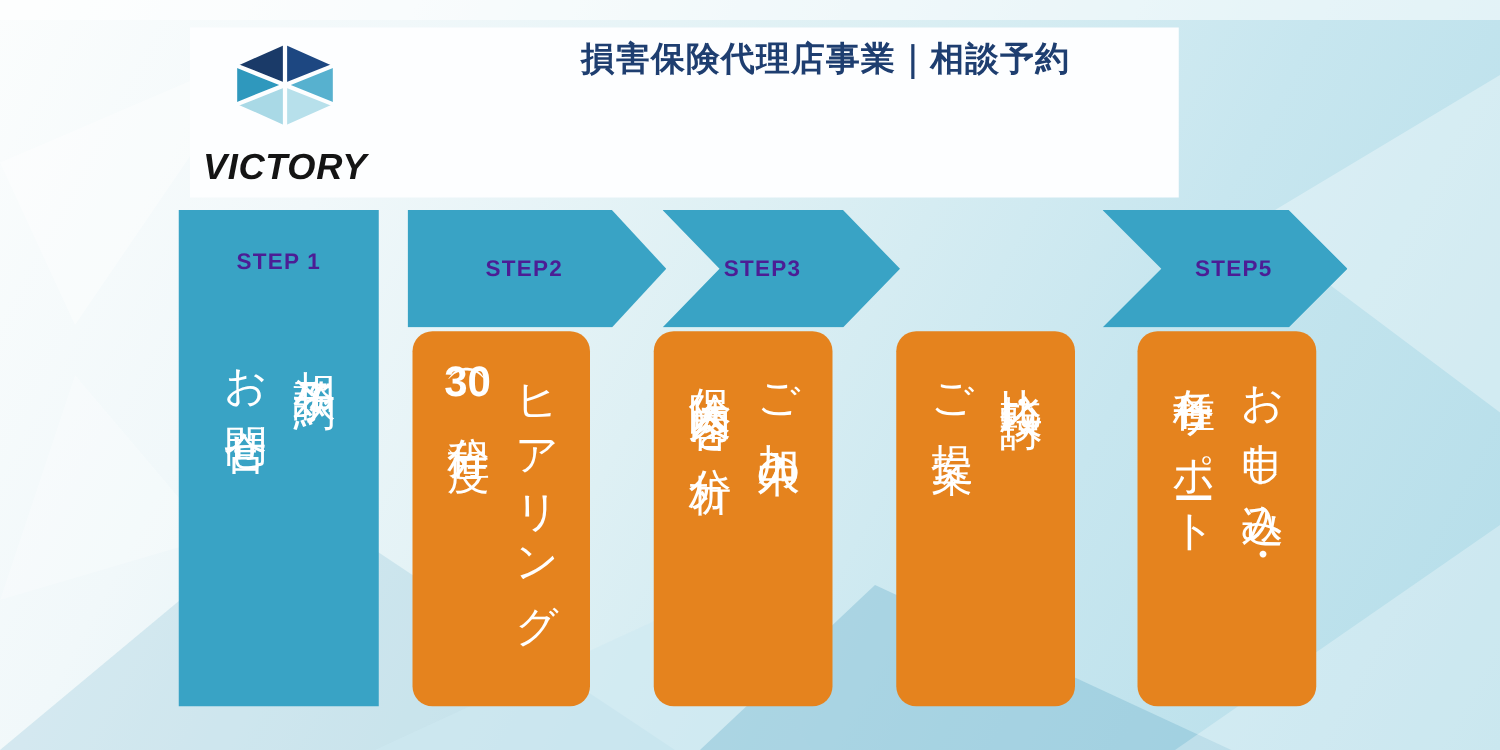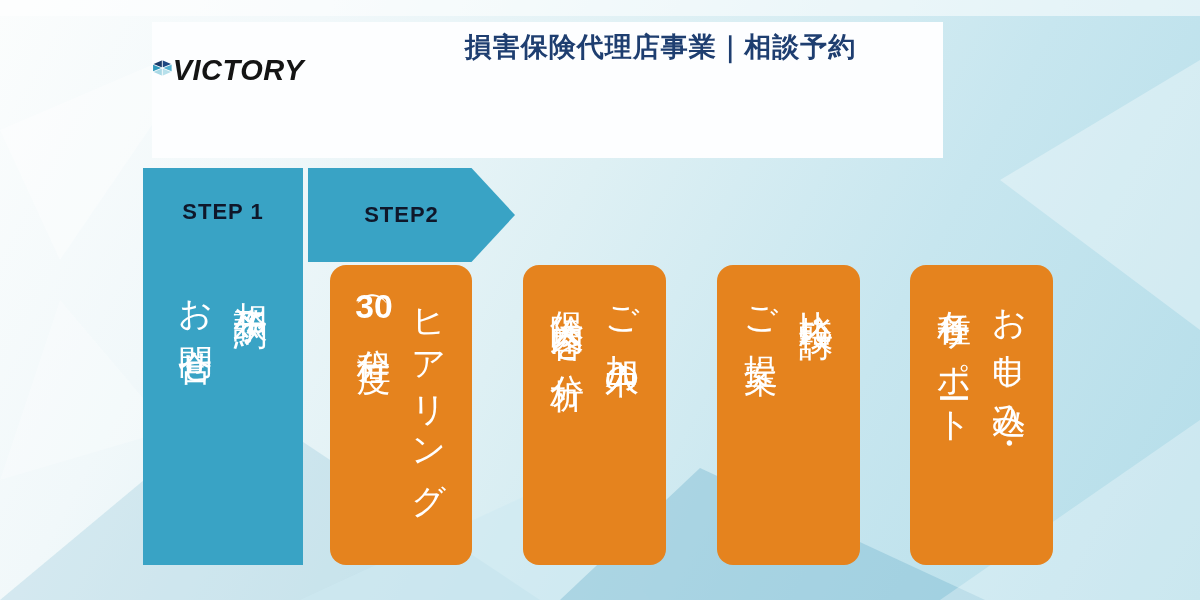--- a/index.html
+++ b/index.html
@@ -5,35 +5,35 @@
   html,body{margin:0;padding:0;}
   .canvas{
     position:relative;width:1200px;height:600px;overflow:hidden;
     background:linear-gradient(118deg,#fbfdfd 0%,#f1f8fa 22%,#def0f4 45%,#c7e6ef 70%,#b4dde9 100%);
     font-family:"Liberation Sans","DejaVu Sans",sans-serif;
   }
   .bg-poly{position:absolute;left:0;top:0;width:1200px;height:600px;}
 
   
   .header-panel{position:absolute;left:152px;top:22px;width:791px;height:136px;background:#fdfeff;}
-  .brand{position:absolute;left:0;top:12px;width:152px;display:flex;flex-direction:row;align-items:center;}
+  .brand{position:absolute;left:0;top:12px;width:152px;display:flex;flex-direction:column;align-items:center;gap:12px;}
   .logo-svg{width:86px;height:68px;display:block;}
   .brand-name{margin-top:4px;font-size:29px;font-weight:800;font-style:italic;color:#141414;letter-spacing:0.5px;}
   .titles{position:absolute;left:232px;right:6px;top:0;text-align:center;}
   .subtitle{margin-top:7px;font-size:27px;font-weight:900;color:#1e3e70;letter-spacing:1px;}
   .title{margin-top:4px;font-size:53px;font-weight:900;color:#1e3e70;letter-spacing:2px;}
 
   
-  .step-label{color:#0f172a;font-weight:700;font-size:22px;letter-spacing:1px;white-space:nowrap;}
+  .step-label{color:#4c1d95;font-weight:700;font-size:18px;letter-spacing:1px;white-space:nowrap;}
   .col1{position:absolute;left:143px;top:168px;width:160px;height:397px;background:#39a3c5;
         display:flex;flex-direction:column;align-items:center;}
   .col1 .step-label{margin-top:31px;}
   .arrow{position:absolute;top:168px;height:94px;background:#39a3c5;
          display:flex;align-items:center;justify-content:center;box-sizing:border-box;}
-  .arrow-2{left:308px;width:207px;clip-path:polygon(0 0,79% 0,100% 50%,79% 100%,0 100%);padding-right:34px;padding-left:14px;}
+  .arrow-2{left:326px;width:207px;clip-path:polygon(0 0,79% 0,100% 50%,79% 100%,0 100%);padding-right:34px;padding-left:14px;}
   .arrow-3{left:530px;width:190px;clip-path:polygon(0 0,76% 0,100% 50%,76% 100%,0 100%,24% 50%);padding-right:30px;}
   .arrow-4{left:723px;width:190px;clip-path:polygon(0 0,76% 0,100% 50%,76% 100%,0 100%,24% 50%);padding-right:18px;}
   .arrow-5{left:882px;width:196px;clip-path:polygon(0 0,76% 0,100% 50%,76% 100%,0 100%,24% 50%);padding-left:14px;}
 
   
   .obox{position:absolute;top:265px;width:143px;height:300px;background:#e5831e;border-radius:16px;
         display:flex;justify-content:center;}
   .box-2{left:330px;width:142px;}
   .box-3{left:523px;}
   .box-4{left:717px;}
@@ -90,20 +90,26 @@
     <div class="step-label">STEP 1</div>
     <div class="vtext">
       <span class="vline">相談予約・</span>
       <span class="vline">お問合せ</span>
     </div>
   </div>
 
   <div class="arrow arrow-2">
     <div class="step-label">STEP2</div>
   </div>
+  <div class="arrow arrow-3">
+    <div class="step-label">STEP3</div>
+  </div>
+  <div class="arrow arrow-5">
+    <div class="step-label">STEP5</div>
+  </div>
 
   <div class="obox box-2">
     <div class="vtext">
       <span class="vline">ヒアリング</span>
       <span class="vline"><span>（</span><span class="tcy">30</span><span>分程度）</span></span>
     </div>
   </div>
   <div class="obox box-3">
     <div class="vtext">
       <span class="vline">ご加入中の</span>

